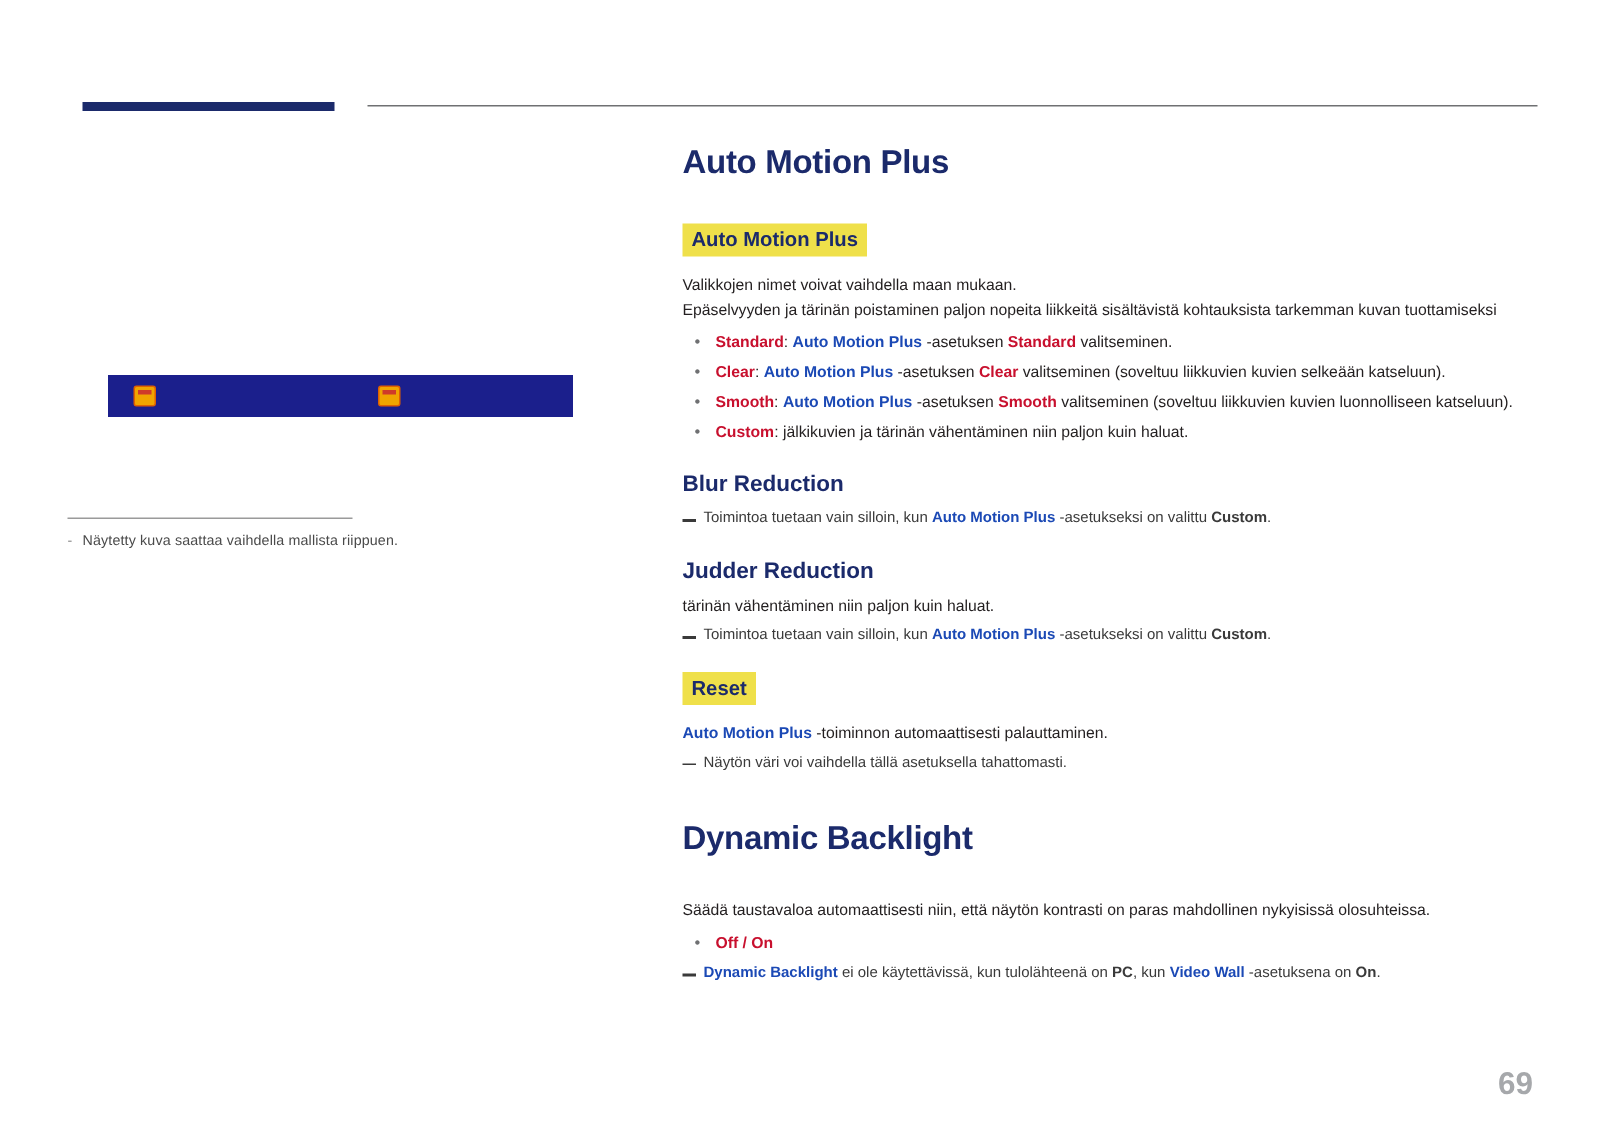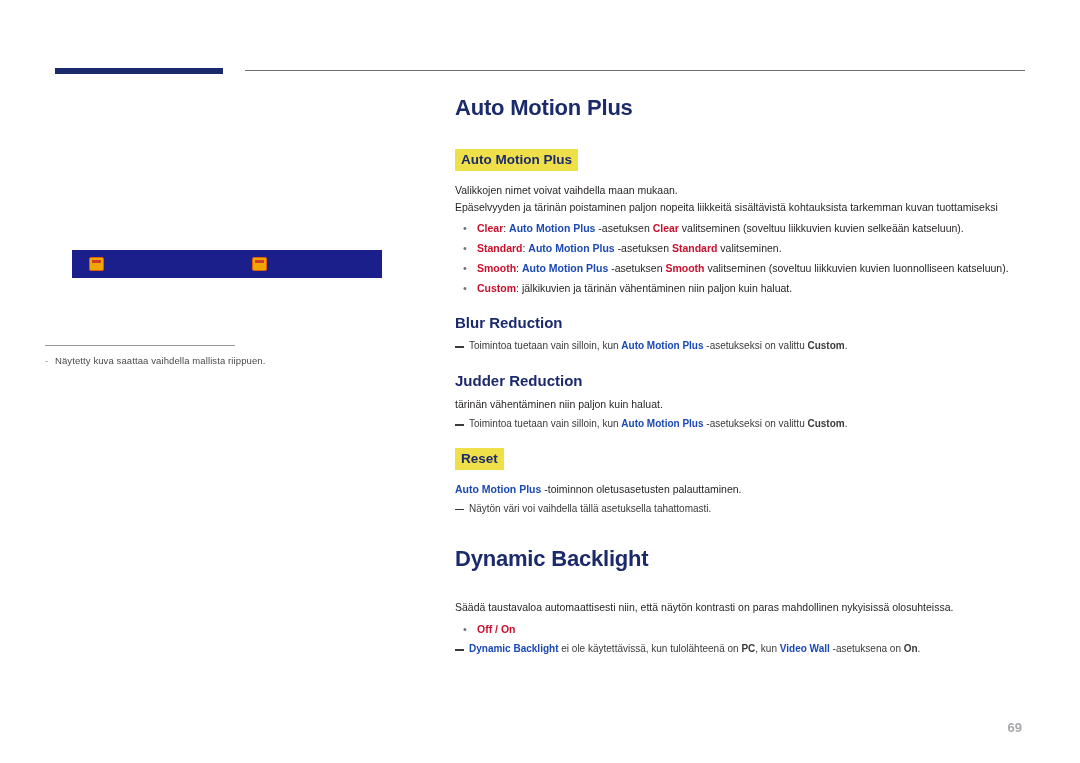--- a/index.html
+++ b/index.html
@@ -175,21 +175,21 @@
     background: #3a3a3a;
   }
 
   .spacer-lg { height: 30px; }
   .spacer-md { height: 16px; }
 
   .page-number {
     position: absolute;
     right: 58px;
     bottom: 28px;
-    font-size: 13px;
+    font-size: 21px;
     color: #a6a8ab;
     font-weight: bold;
   }
 </style>
 </head>
 <body>
 
 <div class="header-rule-left"></div>
 <div class="header-rule-right"></div>
 
@@ -209,24 +209,24 @@
   
   <h1 class="section-title">Auto Motion Plus</h1>
 
   <div class="hl-title">Auto Motion Plus</div>
 
   <p class="body">Valikkojen nimet voivat vaihdella maan mukaan.</p>
   <p class="body">Epäselvyyden ja tärinän poistaminen paljon nopeita liikkeitä sisältävistä kohtauksista tarkemman kuvan tuottamiseksi</p>
 
   <ul class="bullets">
     <li>
+      <span class="red">Standard</span><span>: </span><span class="blue">Auto Motion Plus</span><span> -asetuksen </span><span class="red">Standard</span><span> valitseminen.</span>
+    </li>
+    <li>
       <span class="red">Clear</span><span>: </span><span class="blue">Auto Motion Plus</span><span> -asetuksen </span><span class="red">Clear</span><span> valitseminen (soveltuu liikkuvien kuvien selkeään katseluun).</span>
-    </li>
-    <li>
-      <span class="red">Standard</span><span>: </span><span class="blue">Auto Motion Plus</span><span> -asetuksen </span><span class="red">Standard</span><span> valitseminen.</span>
     </li>
     <li>
       <span class="red">Smooth</span><span>: </span><span class="blue">Auto Motion Plus</span><span> -asetuksen </span><span class="red">Smooth</span><span> valitseminen (soveltuu liikkuvien kuvien luonnolliseen katseluun).</span>
     </li>
     <li>
       <span class="red">Custom</span><span>: jälkikuvien ja tärinän vähentäminen niin paljon kuin haluat.</span>
     </li>
   </ul>
 
   
@@ -240,21 +240,21 @@
   <p class="body">tärinän vähentäminen niin paljon kuin haluat.</p>
   <p class="note-dash">
     <span>Toimintoa tuetaan vain silloin, kun </span><span class="blue">Auto Motion Plus</span><span> -asetukseksi on valittu </span><span class="bold">Custom</span><span>.</span>
   </p>
 
   <div class="spacer-md"></div>
 
   
   <div class="hl-title">Reset</div>
   <p class="body">
-    <span class="blue">Auto Motion Plus</span><span> -toiminnon oletusasetusten palauttaminen.</span>
+    <span class="blue">Auto Motion Plus</span><span> -toiminnon automaattisesti palauttaminen.</span>
   </p>
   <p class="note-dash">Näytön väri voi vaihdella tällä asetuksella tahattomasti.</p>
 
   <div class="spacer-lg"></div>
 
   
   <h1 class="section-title second">Dynamic Backlight</h1>
 
   <p class="body">Säädä taustavaloa automaattisesti niin, että näytön kontrasti on paras mahdollinen nykyisissä olosuhteissa.</p>
 

